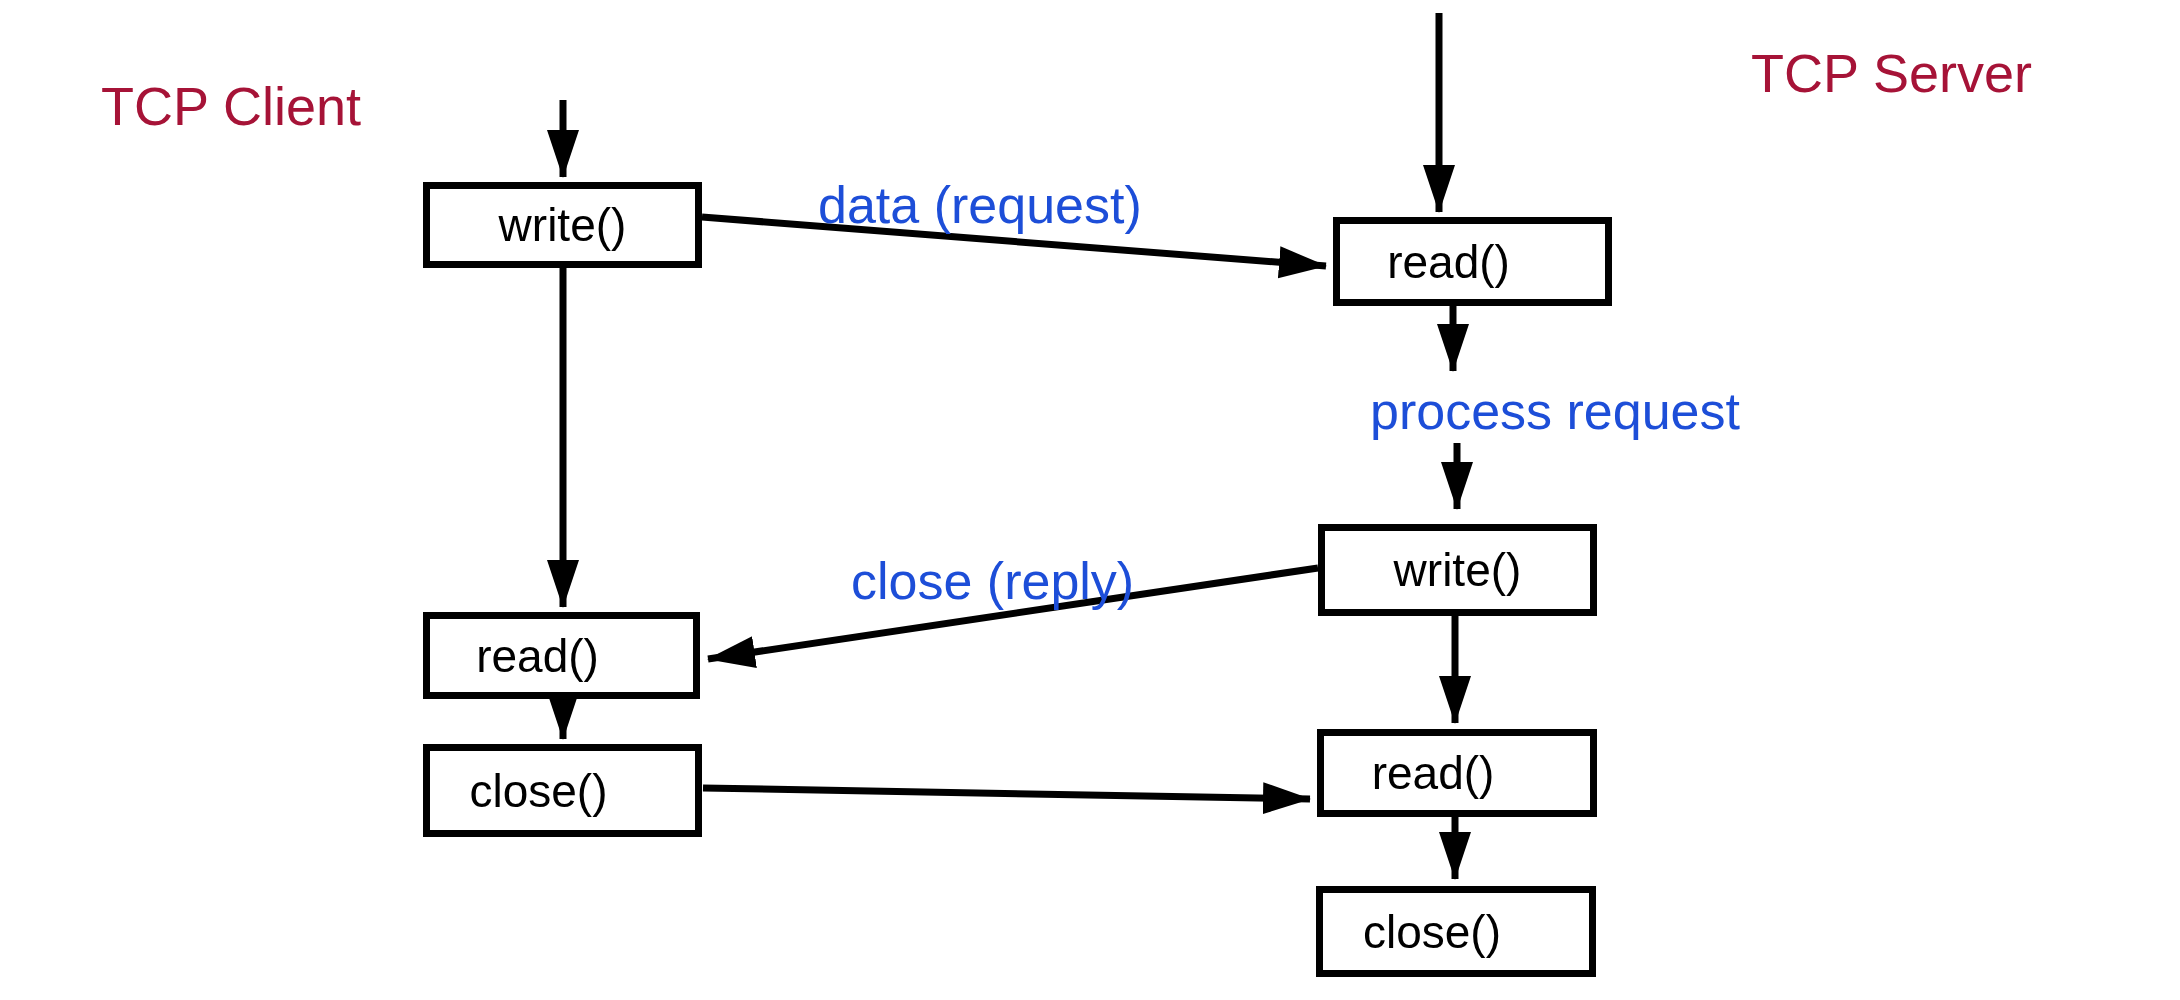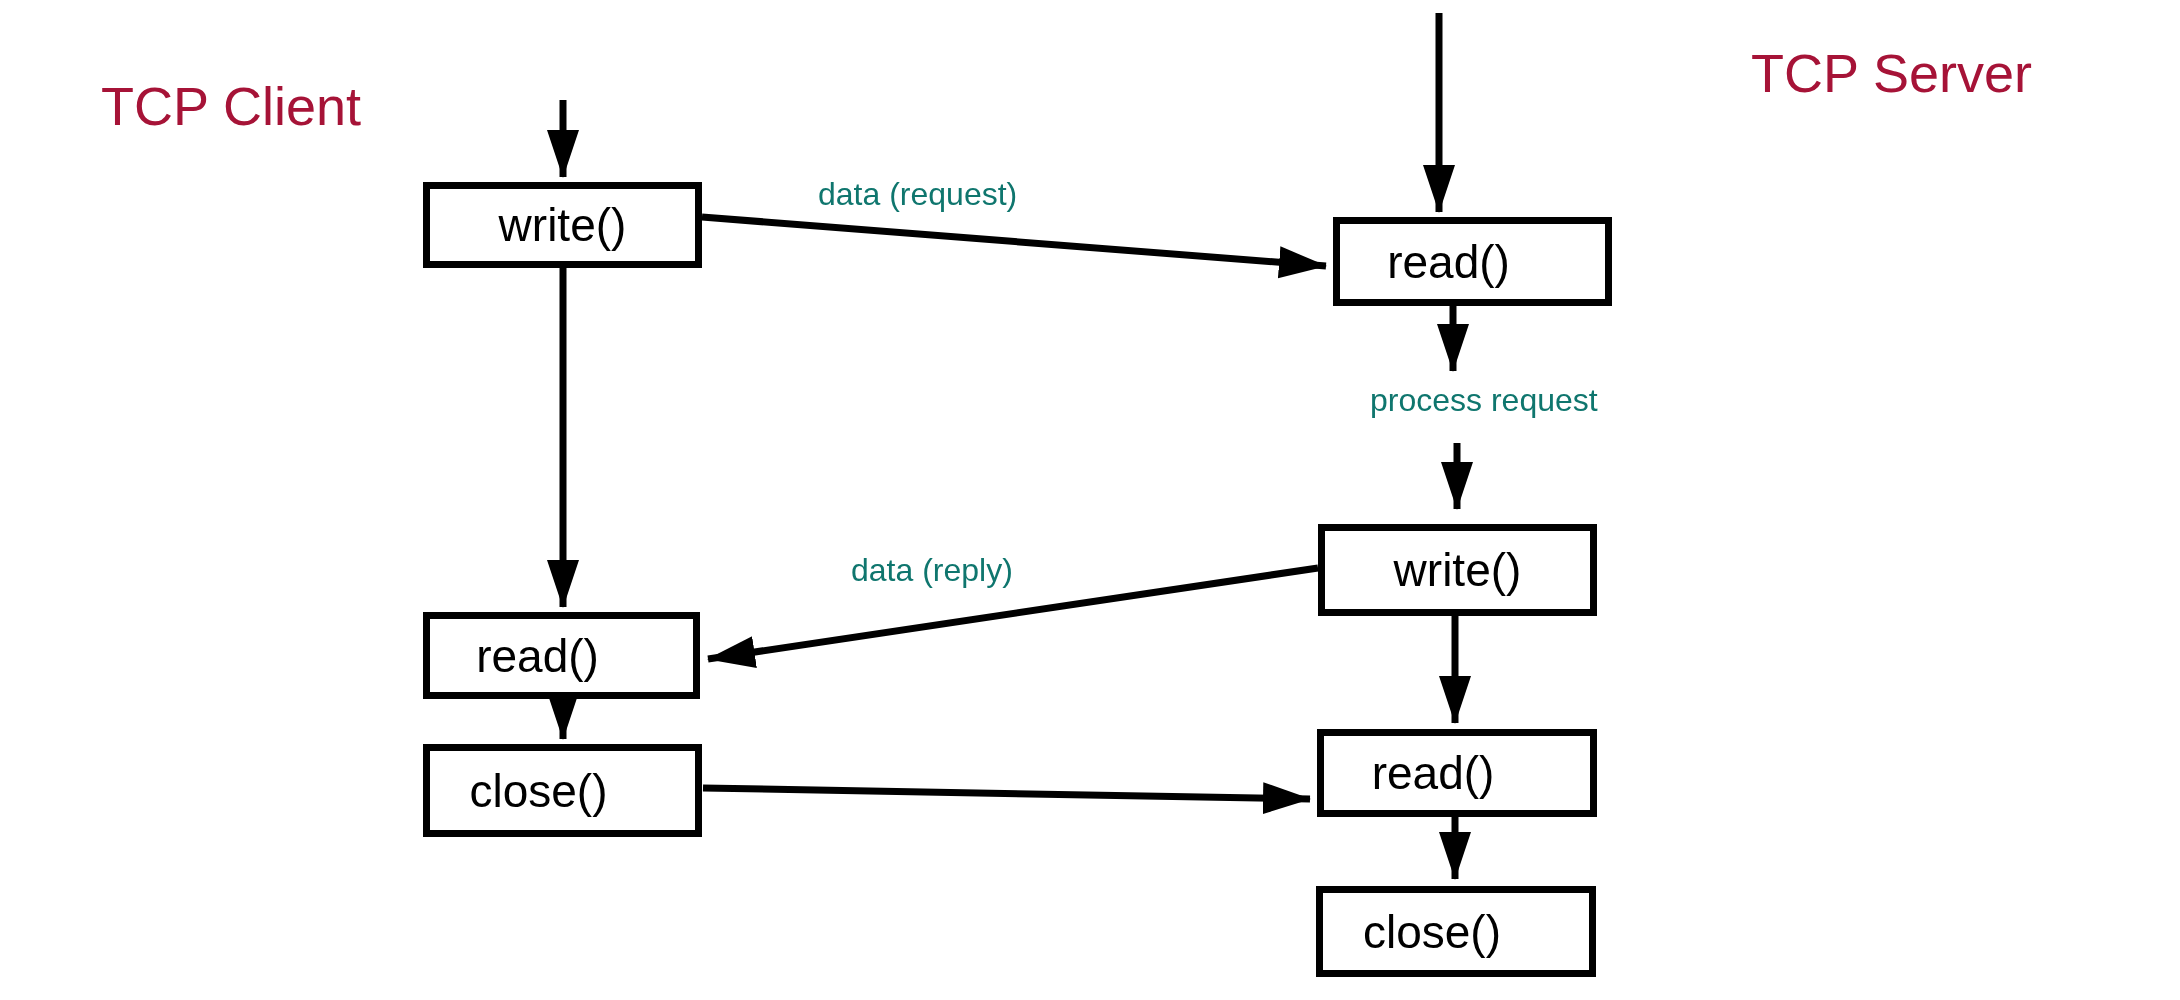--- a/index.html
+++ b/index.html
@@ -39,23 +39,23 @@
   }
   .column-title {
     position: absolute;
     font-size: 54px;
     line-height: 1.2;
     color: #A61337;
     white-space: nowrap;
   }
   .edge-label {
     position: absolute;
-    font-size: 32px;
+    font-size: 52px;
     line-height: 1.15;
-    color: #0f766e;
+    color: #1d4ed8;
     white-space: nowrap;
   }
 </style>
 </head>
 <body>
 
 <div class="canvas">
 
   <svg class="arrow-layer" viewBox="0 0 2180 1000" xmlns="http://www.w3.org/2000/svg">
     <defs>
@@ -86,15 +86,15 @@
   <div class="node-box shift-left" style="left:423px; top:612px; width:277px; height:87px;">read()</div>
   <div class="node-box shift-left" style="left:423px; top:744px; width:279px; height:93px;">close()</div>
 
   <div class="node-box shift-left" style="left:1333px; top:217px; width:279px; height:89px;">read()</div>
   <div class="node-box" style="left:1318px; top:524px; width:279px; height:92px;">write()</div>
   <div class="node-box shift-left" style="left:1317px; top:729px; width:280px; height:88px;">read()</div>
   <div class="node-box shift-left" style="left:1316px; top:886px; width:280px; height:91px;">close()</div>
 
   <div class="edge-label" style="left:818px; top:176px;">data (request)</div>
   <div class="edge-label" style="left:1370px; top:382px;text-align:right;">process request</div>
-  <div class="edge-label" style="left:851px; top:552px;">data (reply)</div>
+  <div class="edge-label" style="left:851px; top:552px;">close (reply)</div>
 
 </div>
 
 </body></html>

